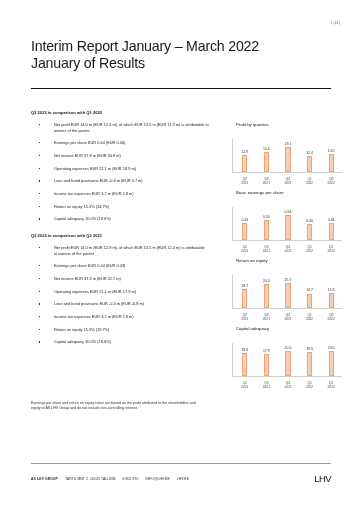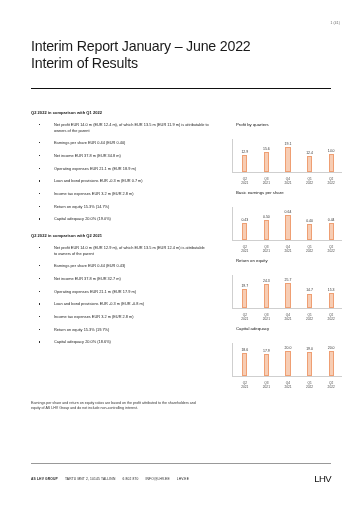--- a/index.html
+++ b/index.html
@@ -214,22 +214,22 @@
   }
 </style>
 </head>
 <body>
 
 <div class="page">
 
   <div class="page-number">1 (41)</div>
 
   <div class="title-block">
-    <div class="title-line">Interim Report January – June 2022</div>
-    <div class="title-line">Interim of Results</div>
+    <div class="title-line">Interim Report January – March 2022</div>
+    <div class="title-line">January of Results</div>
   </div>
   <div class="title-rule"></div>
 
   <div class="left-col">
     <div>
       <div class="sec-head">Q2 2022 in comparison with Q1 2022</div>
       <ul class="bullets">
         <li><span class="dot"></span><span>Net profit EUR 14.0 m (EUR 12.4 m), of which EUR 13.5 m (EUR 11.9 m) is attributable to owners of the parent</span></li>
         <li><span class="dot"></span><span>Earnings per share EUR 0.44 (EUR 0.40)</span></li>
         <li><span class="dot"></span><span>Net income EUR 37.8 m (EUR 34.8 m)</span></li>

